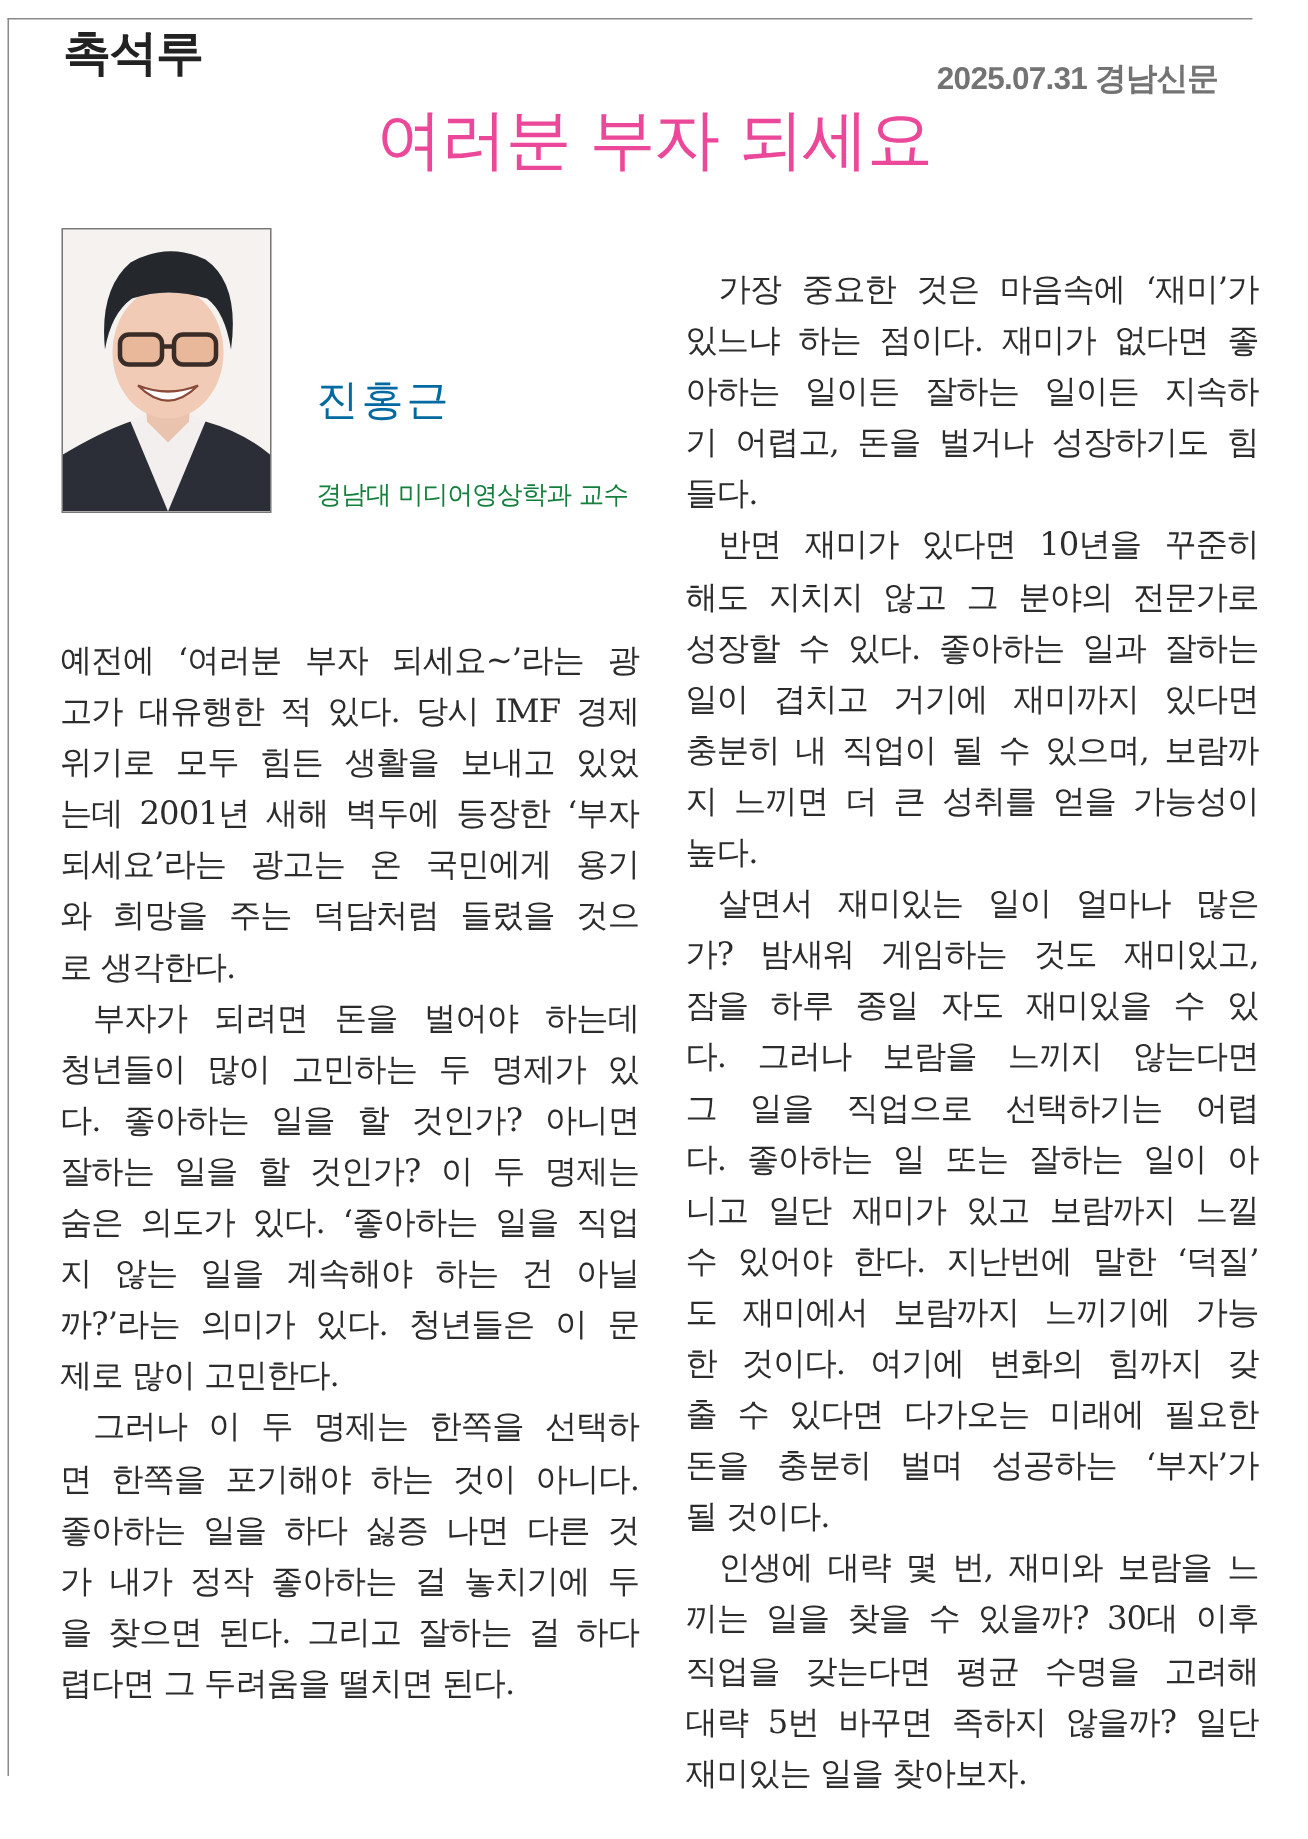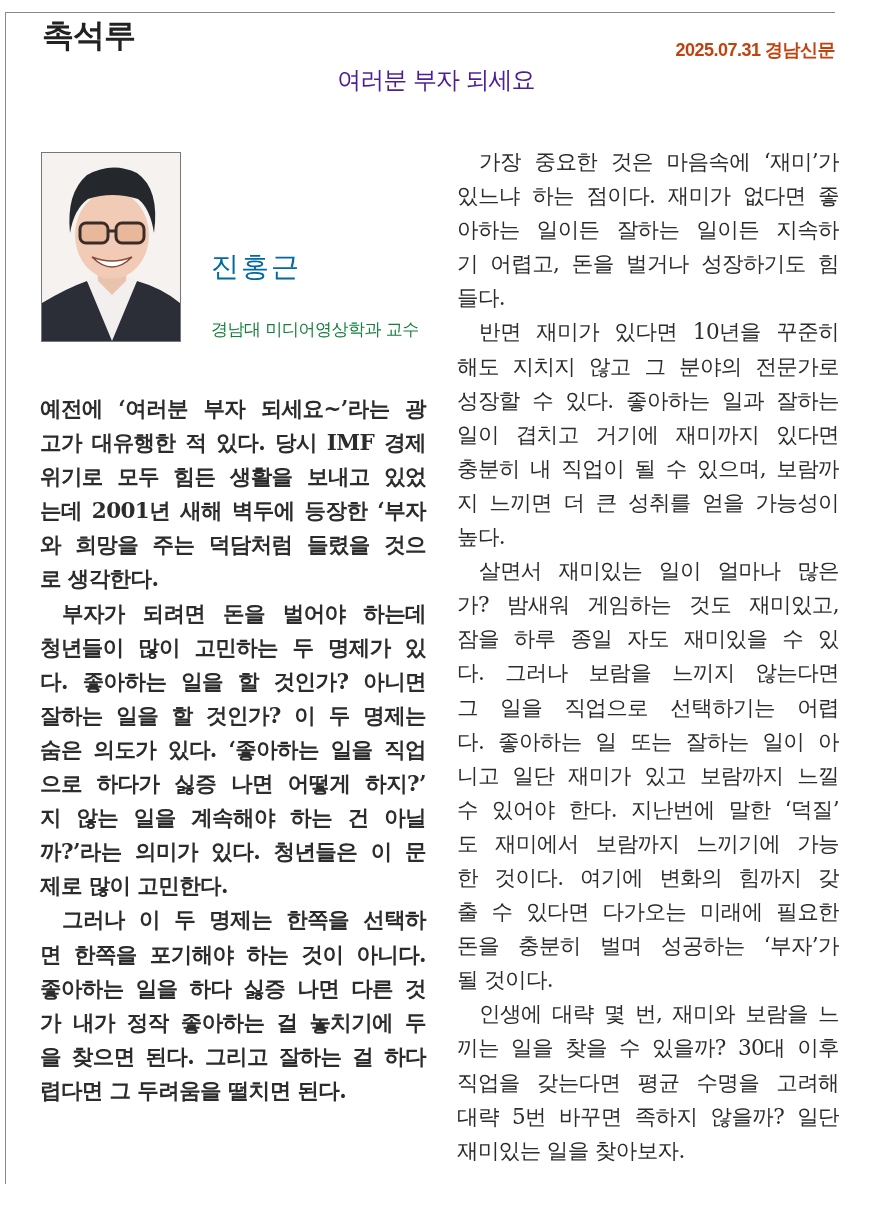--- a/index.html
+++ b/index.html
@@ -1,26 +1,26 @@
 <!DOCTYPE html>
 <html><head>
   <meta charset="utf-8">
   <style>
     html, body { margin: 0; padding: 0; background: #ffffff; }
     body { width: 872px; height: 1226px; position: relative; overflow: hidden; color: #2a2a2a; }
     .frame-top { position: absolute; left: 5px; top: 12px; width: 830px; height: 1px; background: #8a8a8a; }
     .frame-left { position: absolute; left: 5px; top: 12px; width: 1px; height: 1172px; background: #8a8a8a; }
     .section-label { position: absolute; left: 42px; top: 14px; font-family: Liberation Mono, monospace; font-weight: bold; font-size: 32px; color: #222; letter-spacing: -1px; }
-    .dateline { position: absolute; right: 37px; top: 38px; font-family: "Liberation Sans", sans-serif; font-weight: bold; font-size: 18px; color: #c2410c; letter-spacing: -0.5px; }
-    .headline { position: absolute; left: 0; width: 872px; top: 64px; text-align: center; font-family: "DejaVu Serif", serif; font-size: 24px; color: #4c1d95; letter-spacing: -1px; }
+    .dateline { position: absolute; right: 60px; top: 38px; font-family: "Liberation Sans", sans-serif; font-weight: bold; font-size: 21px; color: #737373; letter-spacing: -0.5px; }
+    .headline { position: absolute; left: 0; width: 872px; top: 64px; text-align: center; font-family: "DejaVu Serif", serif; font-size: 44px; color: #ec4899; letter-spacing: -1px; }
     .photo { position: absolute; left: 41px; top: 152px; width: 138px; height: 188px; border: 1px solid #777; overflow: hidden; background: #f4f1ee; }
     .author-name { position: absolute; left: 211px; top: 248px; font-family: "DejaVu Sans", sans-serif; font-size: 28px; color: #0369a1; letter-spacing: 2px; }
     .author-title { position: absolute; left: 211px; top: 318px; font-family: "DejaVu Sans", sans-serif; font-size: 17px; color: #15803d; letter-spacing: -0.5px; }
-    .col { position: absolute; font-family: "DejaVu Serif", serif; font-size: 21.5px; line-height: 34.1px; color: #2c2c2c; letter-spacing: -0.6px; white-space: nowrap; }
-    .col-left { left: 40px; top: 392px; width: 386px; font-weight: bold; }
+    .col { position: absolute; font-family: "DejaVu Serif", serif; font-size: 21.5px; line-height: 34.1px; color: #2c2c2c; letter-spacing: -0.6px; white-space: nowrap; margin-top: 32px; }
+    .col-left { left: 40px; top: 392px; width: 386px; }
     .col-right { left: 457px; top: 145px; width: 382px; }
     .line { display: block; height: 34.1px; text-align: justify; text-align-last: justify; }
     .line.last { text-align-last: left; }
     .line.indent { padding-left: 22px; }
   </style>
 </head>
 <body>
 
 <div class="frame-top"></div>
 <div class="frame-left"></div>
@@ -52,28 +52,28 @@
 </div>
 
 <div class="author-name">진홍근</div>
 <div class="author-title">경남대 미디어영상학과 교수</div>
 
 <div class="col col-left" id="col-left">
     <span class="line">예전에 ‘여러분 부자 되세요~’라는 광</span>
     <span class="line">고가 대유행한 적 있다. 당시 IMF 경제</span>
     <span class="line">위기로 모두 힘든 생활을 보내고 있었</span>
     <span class="line">는데 2001년 새해 벽두에 등장한 ‘부자</span>
+    <span class="line">되세요’라는 광고는 온 국민에게 용기</span>
     <span class="line">와 희망을 주는 덕담처럼 들렸을 것으</span>
     <span class="line last">로 생각한다.</span>
     <span class="line indent">부자가 되려면 돈을 벌어야 하는데</span>
     <span class="line">청년들이 많이 고민하는 두 명제가 있</span>
     <span class="line">다. 좋아하는 일을 할 것인가? 아니면</span>
     <span class="line">잘하는 일을 할 것인가? 이 두 명제는</span>
     <span class="line">숨은 의도가 있다. ‘좋아하는 일을 직업</span>
-    <span class="line">으로 하다가 싫증 나면 어떻게 하지?’</span>
     <span class="line">지 않는 일을 계속해야 하는 건 아닐</span>
     <span class="line">까?’라는 의미가 있다. 청년들은 이 문</span>
     <span class="line last">제로 많이 고민한다.</span>
     <span class="line indent">그러나 이 두 명제는 한쪽을 선택하</span>
     <span class="line">면 한쪽을 포기해야 하는 것이 아니다.</span>
     <span class="line">좋아하는 일을 하다 싫증 나면 다른 것</span>
     <span class="line">가 내가 정작 좋아하는 걸 놓치기에 두</span>
     <span class="line">을 찾으면 된다. 그리고 잘하는 걸 하다</span>
     <span class="line last">렵다면 그 두려움을 떨치면 된다.</span>
   </div>

